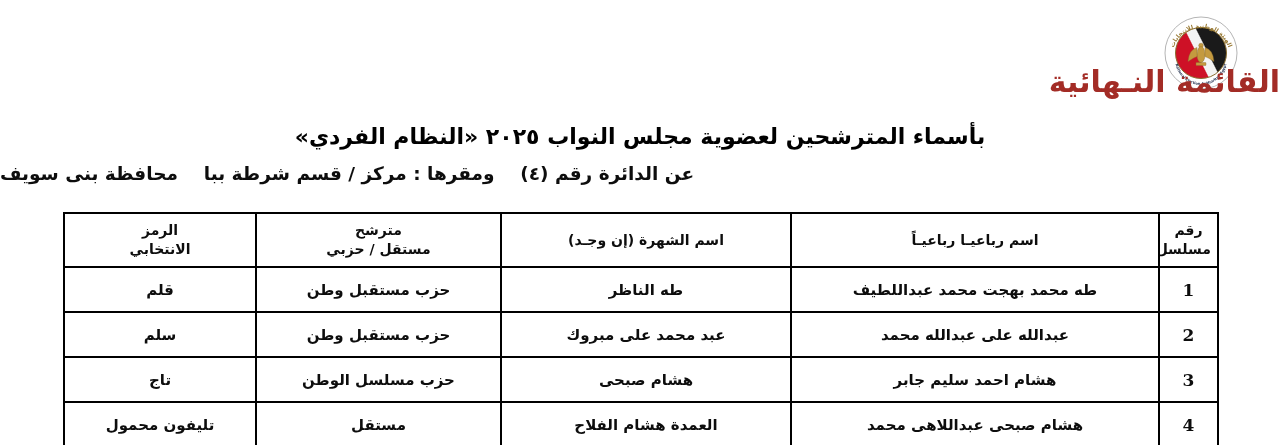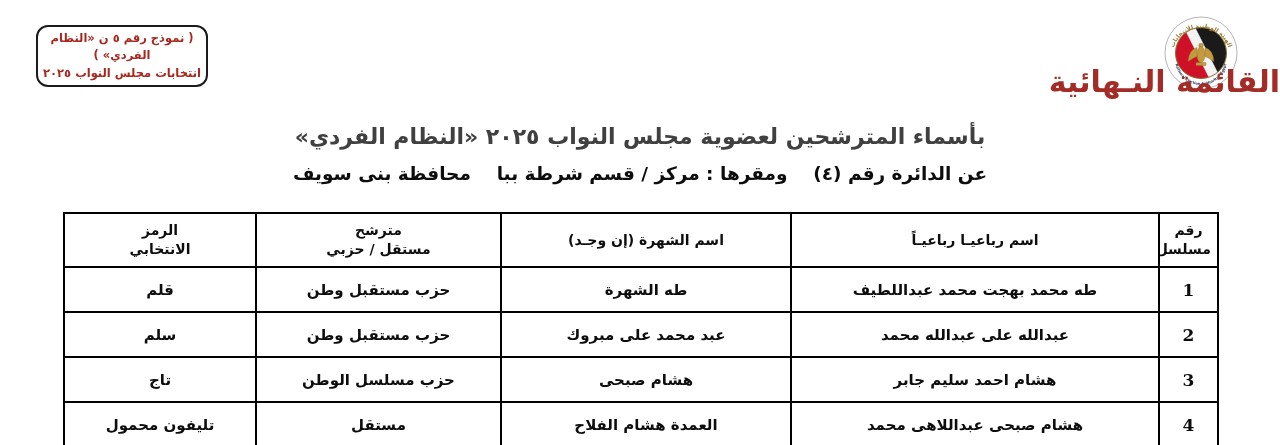--- a/index.html
+++ b/index.html
@@ -43,29 +43,29 @@
     color: #a32c26;
     font-weight: bold;
     font-size: 30px;
   }
   .doc-subtitle {
     position: absolute;
     top: 124px; left: 0;
     width: 100%;
     text-align: center;
     direction: rtl;
-    color: #404040;
+    color: #000000;
     font-weight: bold;
     font-size: 22px;
   }
   .doc-district {
     position: absolute;
     top: 163px; left: 0;
     width: 100%;
-    text-align: center;
+    text-align: left;
     direction: rtl;
     color: #0d0d0d;
     font-weight: bold;
     font-size: 18.5px;
     white-space: pre-wrap;
   }
   table.candidates {
     position: absolute;
     top: 212px; left: 63px;
     width: 1154px;
@@ -96,24 +96,20 @@
   table.candidates td.serial-cell {
     font-size: 17px;
     font-family: "DejaVu Serif", serif;
   }
 </style>
 </head>
 <body>
 
 <div class="page">
 
-  <div class="form-box">
-    <div>( نموذج رقم ٥ ن «النظام الفردي» )</div>
-    <div>انتخابات مجلس النواب ٢٠٢٥</div>
-  </div>
 
   <div class="logo">
     <svg viewBox="0 0 74 74" width="74" height="74">
       <defs>
         <linearGradient id="flagGrad" x1="0" y1="0.75" x2="1" y2="0.25">
           <stop offset="0" stop-color="#ce1126"></stop>
           <stop offset="0.42" stop-color="#ce1126"></stop>
           <stop offset="0.44" stop-color="#f3f3f3"></stop>
           <stop offset="0.60" stop-color="#f3f3f3"></stop>
           <stop offset="0.62" stop-color="#1a1a1a"></stop>
@@ -163,21 +159,21 @@
         <th>مترشح
 مستقل / حزبي</th>
         <th>الرمز
 الانتخابي</th>
       </tr>
     </thead>
     <tbody>
       <tr>
         <td class="serial-cell">1</td>
         <td>طه محمد بهجت محمد عبداللطيف</td>
-        <td>طه الشهرة</td>
+        <td>طه الناظر</td>
         <td>حزب مستقبل وطن</td>
         <td>قلم</td>
       </tr>
       <tr>
         <td class="serial-cell">2</td>
         <td>عبدالله على عبدالله محمد</td>
         <td>عبد محمد على مبروك</td>
         <td>حزب مستقبل وطن</td>
         <td>سلم</td>
       </tr>

